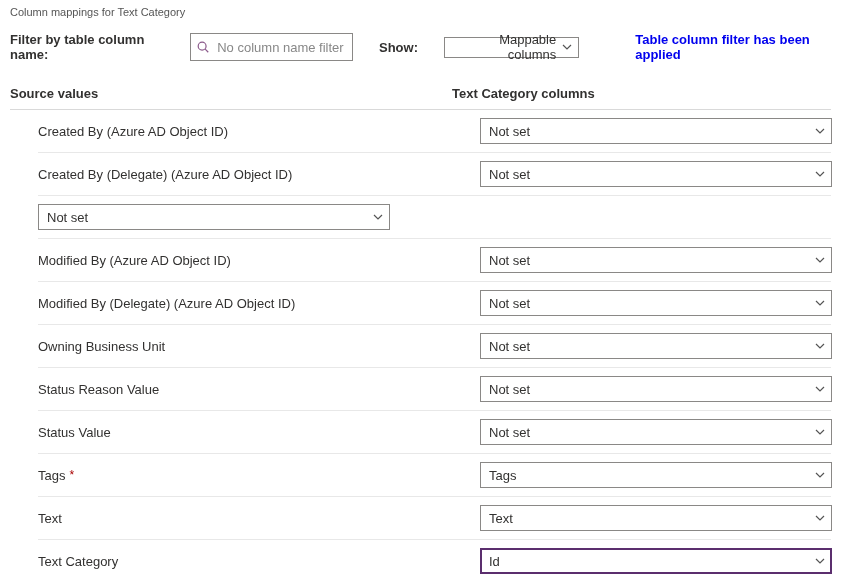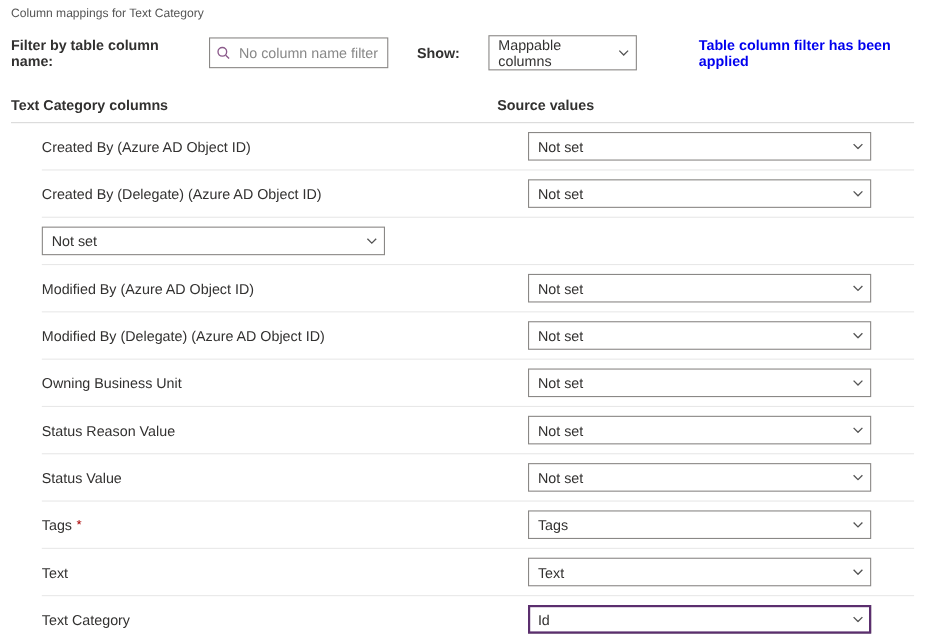--- a/index.html
+++ b/index.html
@@ -48,29 +48,30 @@
     position: absolute;
     left: 6px;
     top: 50%;
     transform: translateY(-50%);
     width: 14px;
     height: 14px;
     color: #8b5a8b;
   }
   .show-select {
     width: 150px;
-    height: 32px;
+    height: 21px;
     border: 1px solid #8a8886;
     padding: 0 22px 0 8px;
     font-size: 13px;
     background: #fff;
     position: relative;
     display: flex;
     align-items: center;
     cursor: pointer;
+    text-align: right;
   }
   .show-select .chev {
     position: absolute;
     right: 6px;
     top: 50%;
     transform: translateY(-50%);
   }
   .filter-notice {
     color: #0000EE;
     font-weight: 600;
@@ -109,21 +110,21 @@
     display: flex;
     align-items: center;
     gap: 4px;
   }
   .req-star {
     color: #a80000;
     font-size: 12px;
   }
   .select-wrap {
     position: relative;
-    width: 312px;
+    width: 352px;
     height: 26px;
     max-width: 100%;
   }
   .select-box {
     width: 100%;
     height: 100%;
     border: 1px solid #8a8886;
     background: #fff;
     display: flex;
     align-items: center;
@@ -168,22 +169,22 @@
       <svg width="10" height="6" viewBox="0 0 10 6">
           <path d="M1 1 L5 5 L9 1" fill="none" stroke="#555" stroke-width="1.2"></path>
         </svg>
     </span>
   </div>
   <span class="filter-notice">Table column filter has been applied</span>
 </div>
 
 <div class="grid">
   <div class="grid-header-row">
+    <div class="th">Source values</div>
     <div class="th">Text Category columns</div>
-    <div class="th">Source values</div>
   </div>
   <div id="rows-container" style="display:contents">
   <div class="row">
     <div class="col-name">
       <span>Created By (Azure AD Object ID)</span>
 
     </div>
     <div class="select-wrap">
       <div class="select-box">
         <span>Not set</span>

